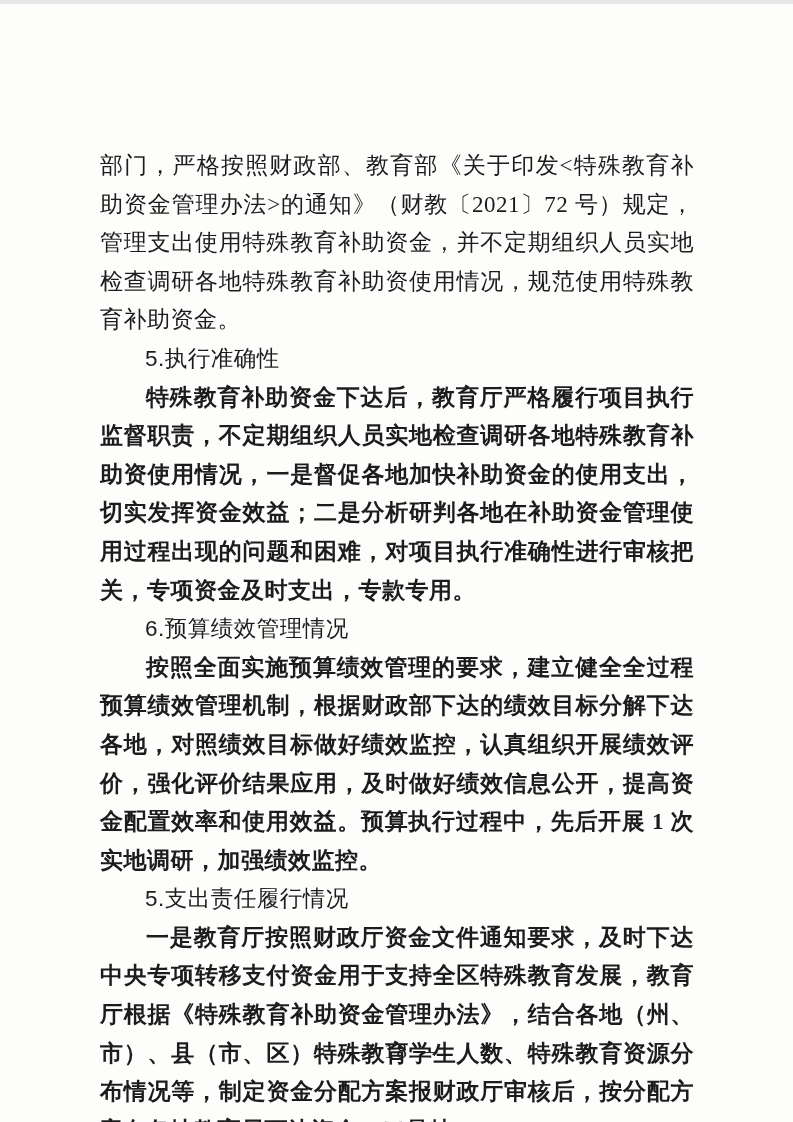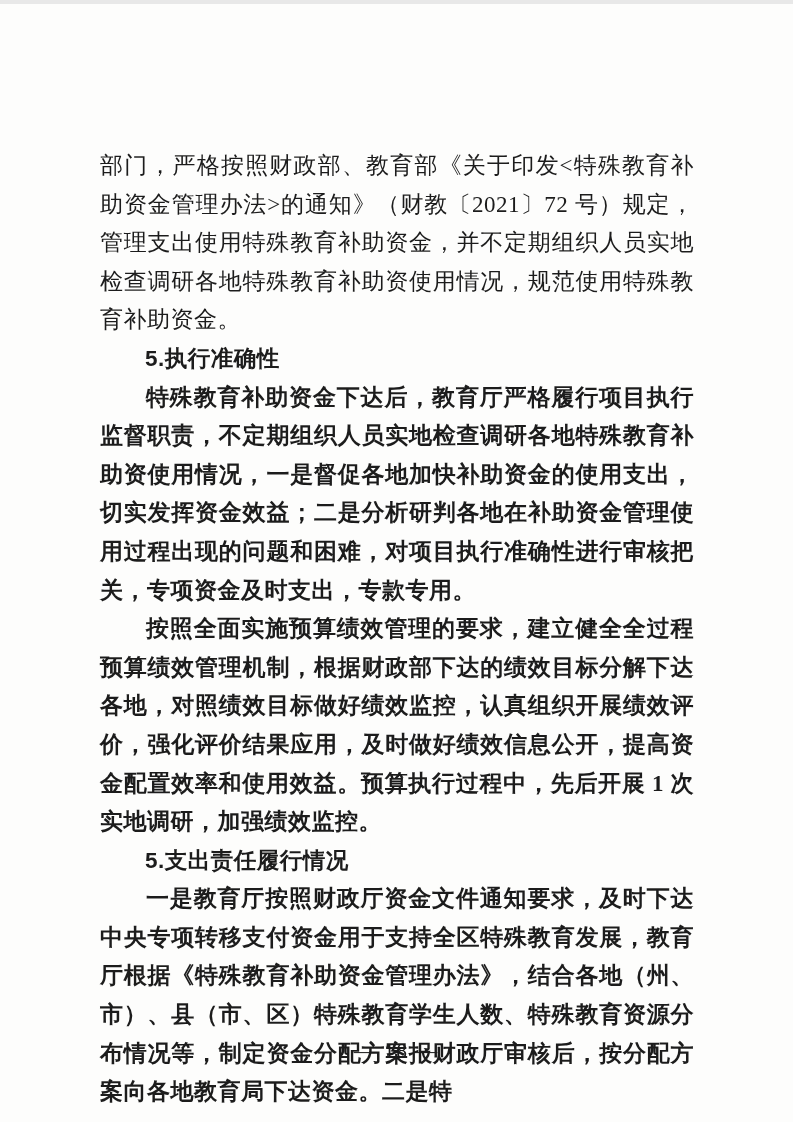--- a/index.html
+++ b/index.html
@@ -30,21 +30,21 @@
     line-height: 38.6px;
     text-align: justify;
     text-justify: inter-character;
     letter-spacing: 0.5px;
   }
   .content p.indent {
     text-indent: 2em;
     font-weight: bold;
   }
   .content p.heading {
-    font-weight: bold;
+    font-weight: normal;
     text-indent: 2em;
     font-family: "Liberation Sans", "DejaVu Sans", sans-serif;
     font-size: 22.5px;
   }
   .page-footer {
     position: absolute;
     left: 0;
     width: 100%;
     top: 1035px;
     text-align: center;
@@ -55,18 +55,19 @@
   }
 </style>
 </head>
 <body>
 
 <div class="page">
   <div class="content">
     <p>部门，严格按照财政部、教育部《关于印发&lt;特殊教育补助资金管理办法&gt;的通知》（财教〔2021〕72 号）规定，管理支出使用特殊教育补助资金，并不定期组织人员实地检查调研各地特殊教育补助资使用情况，规范使用特殊教育补助资金。</p>
     <p class="heading">5.执行准确性</p>
     <p class="indent">特殊教育补助资金下达后，教育厅严格履行项目执行监督职责，不定期组织人员实地检查调研各地特殊教育补助资使用情况，一是督促各地加快补助资金的使用支出，切实发挥资金效益；二是分析研判各地在补助资金管理使用过程出现的问题和困难，对项目执行准确性进行审核把关，专项资金及时支出，专款专用。</p>
+    <p class="heading">6.预算绩效管理情况</p>
     <p class="indent">按照全面实施预算绩效管理的要求，建立健全全过程预算绩效管理机制，根据财政部下达的绩效目标分解下达各地，对照绩效目标做好绩效监控，认真组织开展绩效评价，强化评价结果应用，及时做好绩效信息公开，提高资金配置效率和使用效益。预算执行过程中，先后开展 1 次实地调研，加强绩效监控。</p>
     <p class="heading">5.支出责任履行情况</p>
     <p class="indent">一是教育厅按照财政厅资金文件通知要求，及时下达中央专项转移支付资金用于支持全区特殊教育发展，教育厅根据《特殊教育补助资金管理办法》，结合各地（州、市）、县（市、区）特殊教育学生人数、特殊教育资源分布情况等，制定资金分配方案报财政厅审核后，按分配方案向各地教育局下达资金。二是特</p>
   </div>
   <div class="page-footer">— 18 —</div>
 </div>
 
 </body></html>

